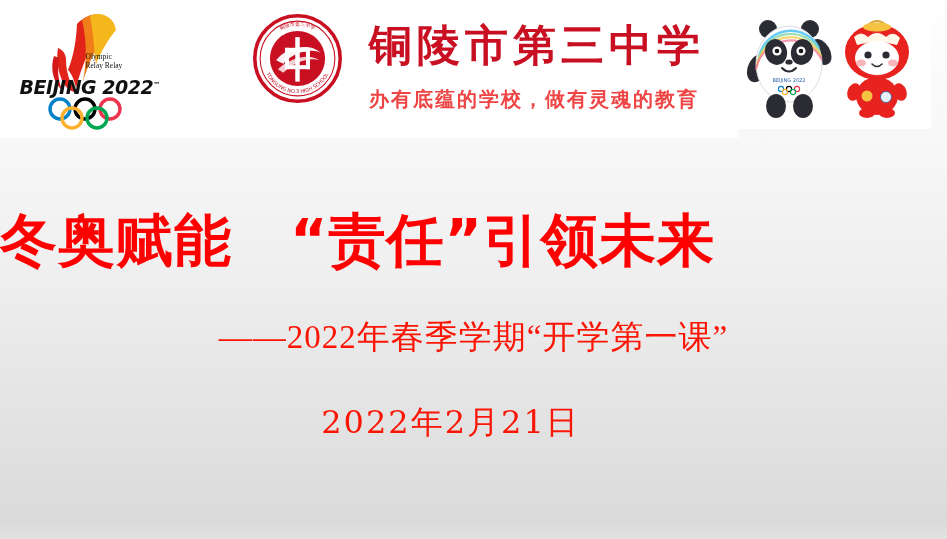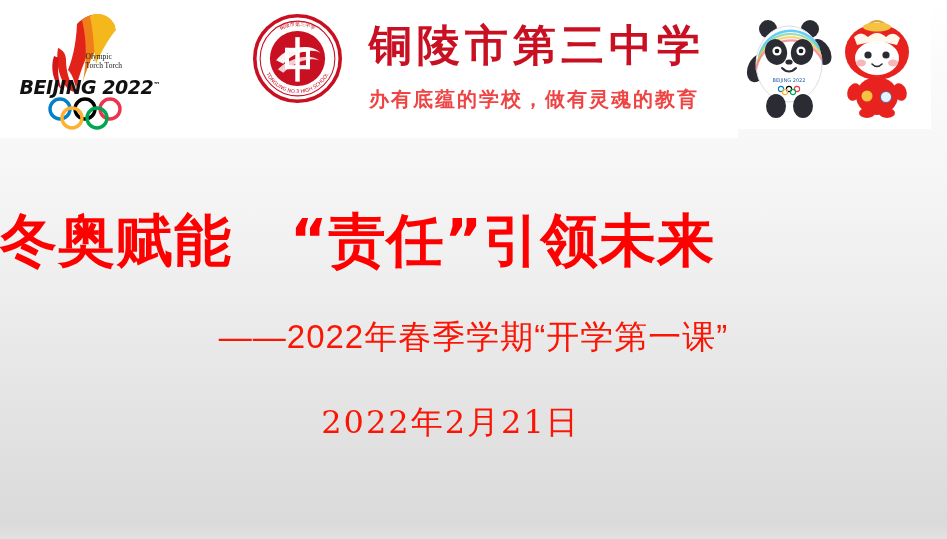--- a/index.html
+++ b/index.html
@@ -151,21 +151,21 @@
     color: #ff0000;
     letter-spacing: 1px;
     white-space: nowrap;
   }
   .subtitle {
     position: absolute;
     left: 0;
     top: 314px;
     width: 947px;
     text-align: center;
-    font-family: Liberation Sans, sans-serif;
+    font-family: Liberation Serif, serif;
     font-size: 33px;
     line-height: 46px;
     color: #fb1505;
     letter-spacing: 1px;
     white-space: nowrap;
   }
   .date-line {
     position: absolute;
     left: 0;
     top: 399px;
@@ -200,21 +200,21 @@
         <g fill="none" stroke-width="3.4">
           <circle cx="40" cy="105" r="10" stroke="#0081c8"></circle>
           <circle cx="65" cy="105" r="10" stroke="#000000"></circle>
           <circle cx="90" cy="105" r="10" stroke="#ee334e"></circle>
           <circle cx="52" cy="114" r="10" stroke="#fcb131"></circle>
           <circle cx="77" cy="114" r="10" stroke="#00a651"></circle>
         </g>
       </svg>
       <div class="torch-sub">
         <div>Olympic</div>
-        <div>Torch Torch</div>
+        <div>Relay Relay</div>
       </div>
       <div class="torch-wordmark"><span>BEIJING 2022</span><span class="torch-tm">™</span></div>
     </div>
   </div>
 
   <div class="school-block">
 
     <div class="school-seal">
       <svg width="89" height="89" viewBox="0 0 100 100" aria-hidden="true">
         <circle cx="50" cy="50" r="48" fill="none" stroke="#c81022" stroke-width="4"></circle>

